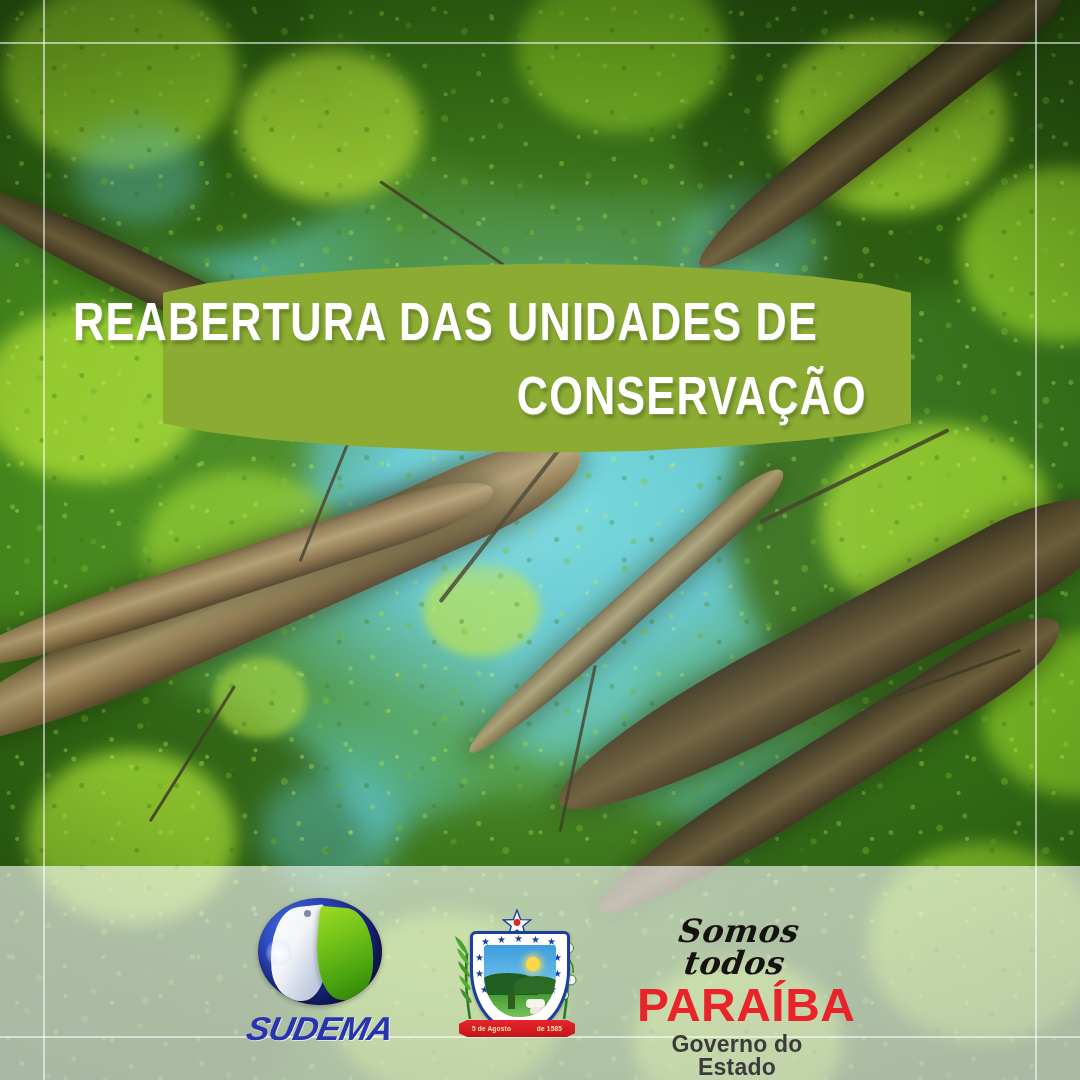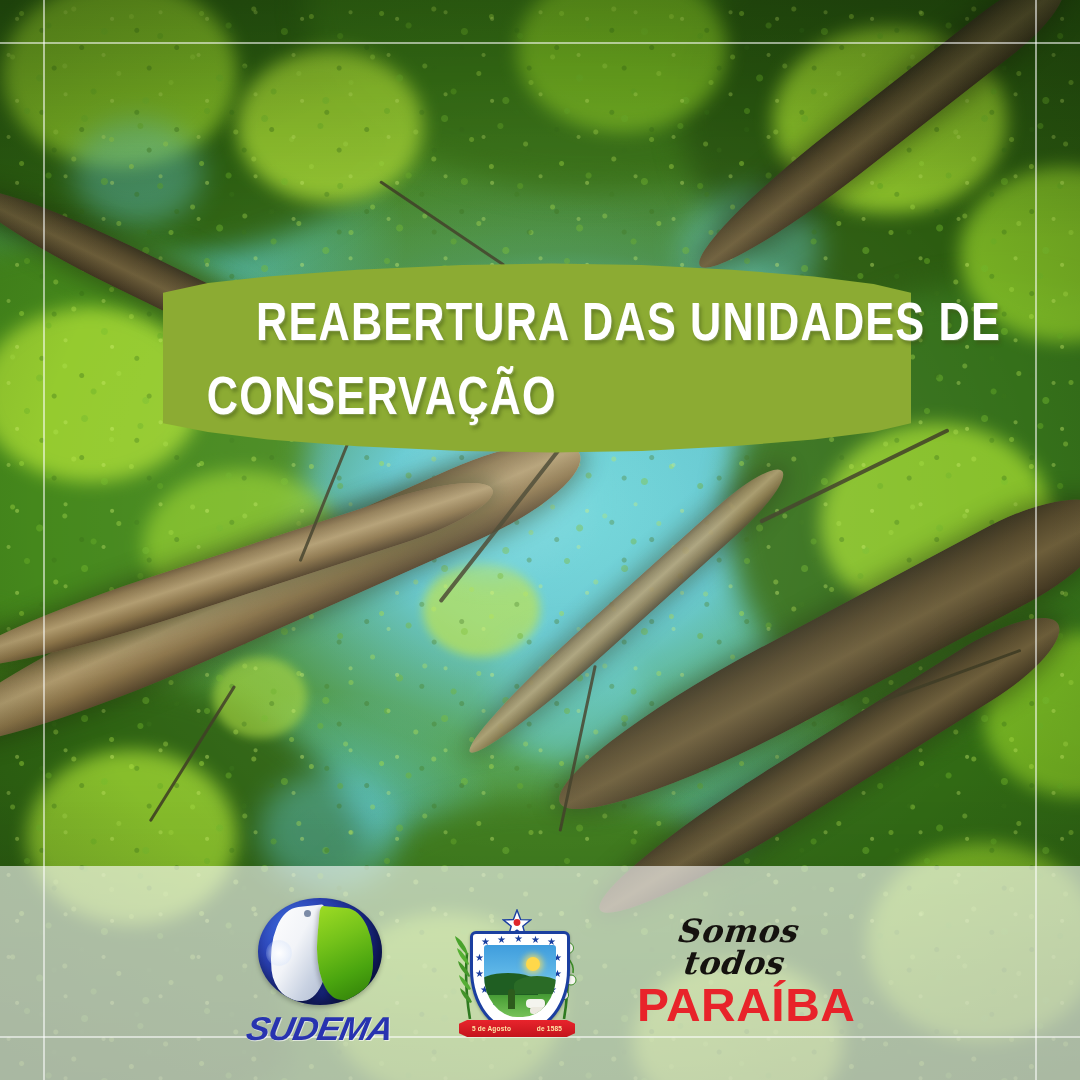--- a/index.html
+++ b/index.html
@@ -110,21 +110,21 @@
   .banner-shape{
     position:absolute;inset:0;
     background:#8cab33;
     clip-path:polygon(
       0% 16%, 6% 11%, 14% 7.5%, 26% 4%, 40% 1.6%, 52% 0.8%, 64% 1.6%, 76% 4%, 87% 7.5%, 95% 11.5%, 100% 16%,
       100% 84%, 95% 88.5%, 87% 92.5%, 76% 96%, 64% 98.4%, 52% 99.2%, 40% 98.4%, 26% 96%, 14% 92.5%, 6% 88.5%, 0% 84%
     );
   }
   .banner-text{
     position:absolute;inset:0;
-    display:flex;flex-direction:column;align-items:flex-start;justify-content:center;
+    display:flex;flex-direction:column;align-items:flex-end;justify-content:center;
     gap:4px;
   }
   .title-line{
     color:#ffffff;
     font-family:"Liberation Sans Narrow","Liberation Sans",sans-serif;
     font-weight:700;
     font-size:54px;
     line-height:1.04;
     letter-spacing:1.5px;
     text-transform:uppercase;
@@ -439,16 +439,17 @@
 
       <div class="br-ribbon">
         <span>5 de Agosto</span>
         <span>de 1585</span>
       </div>
     </div>
 
     <div class="govbrand">
       <div class="gb-script">Somos todos</div>
       <div class="gb-paraiba">PARAÍBA</div>
+      <div class="gb-gov">Governo do Estado</div>
     </div>
 
   </div>
 </div>
 
 </body></html>

